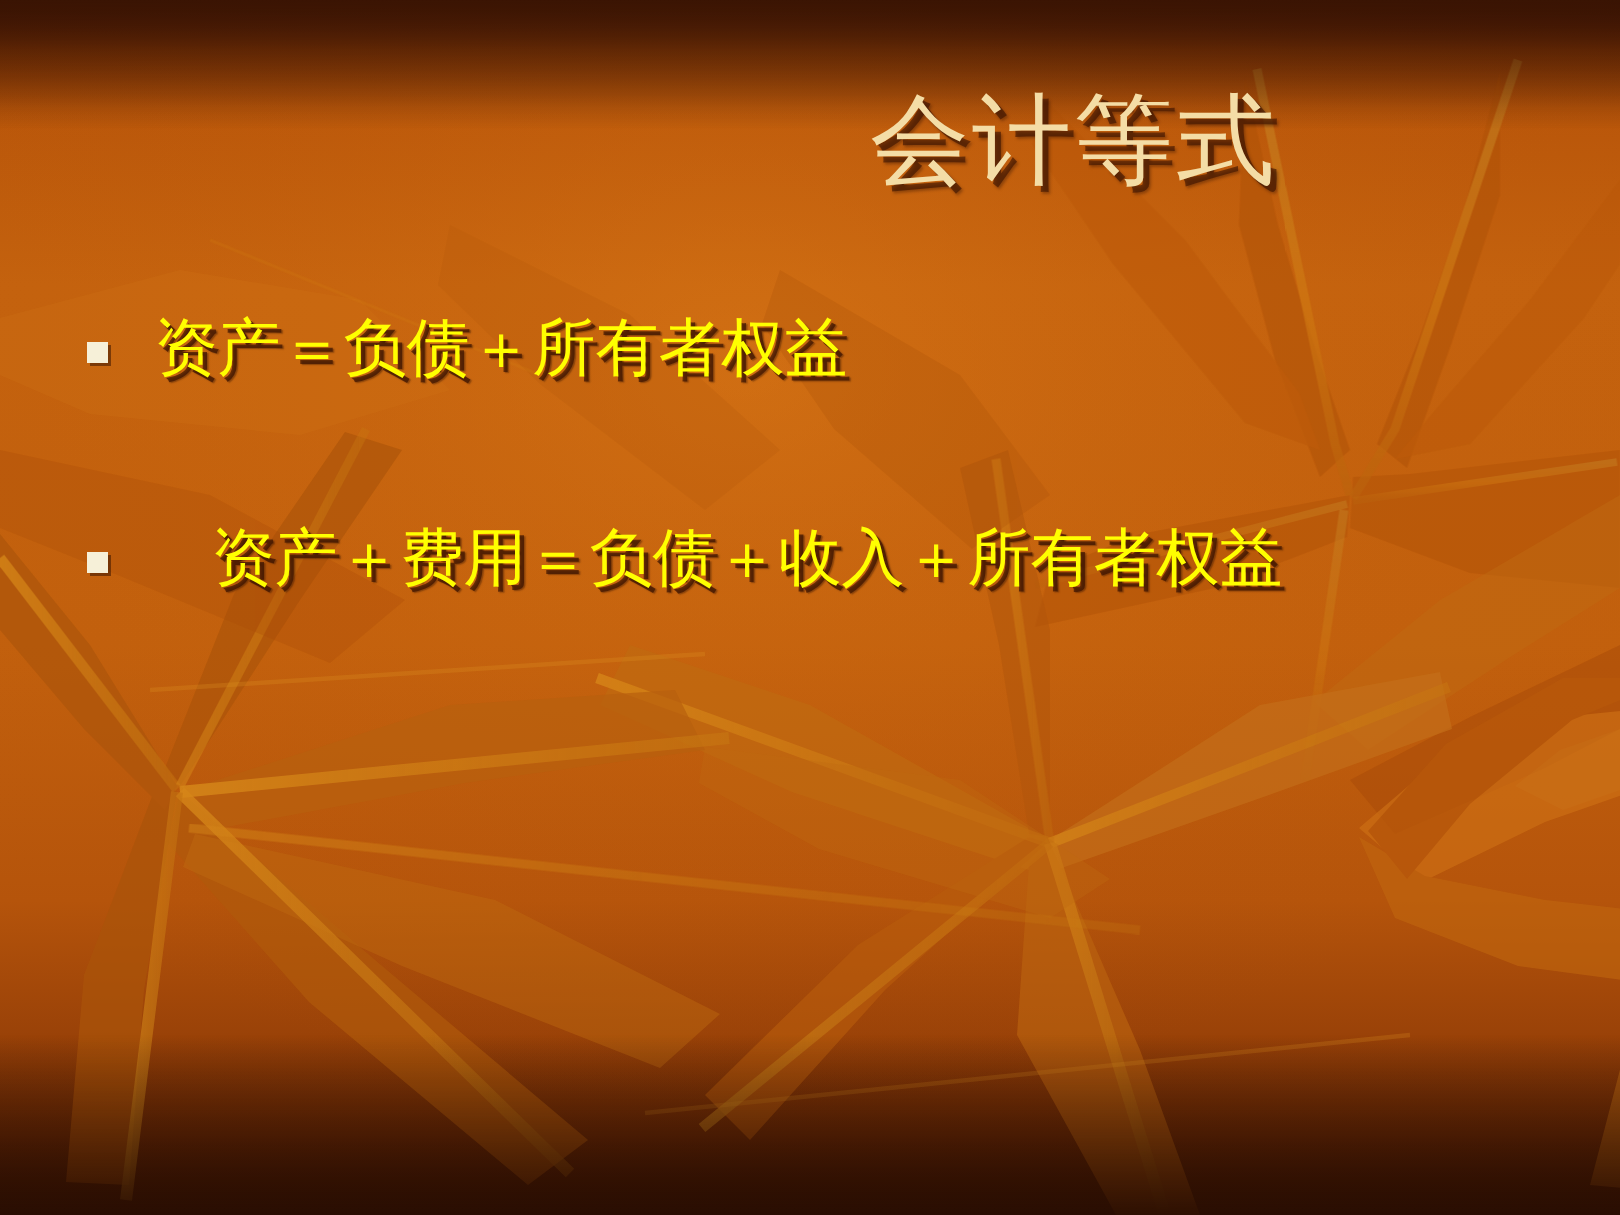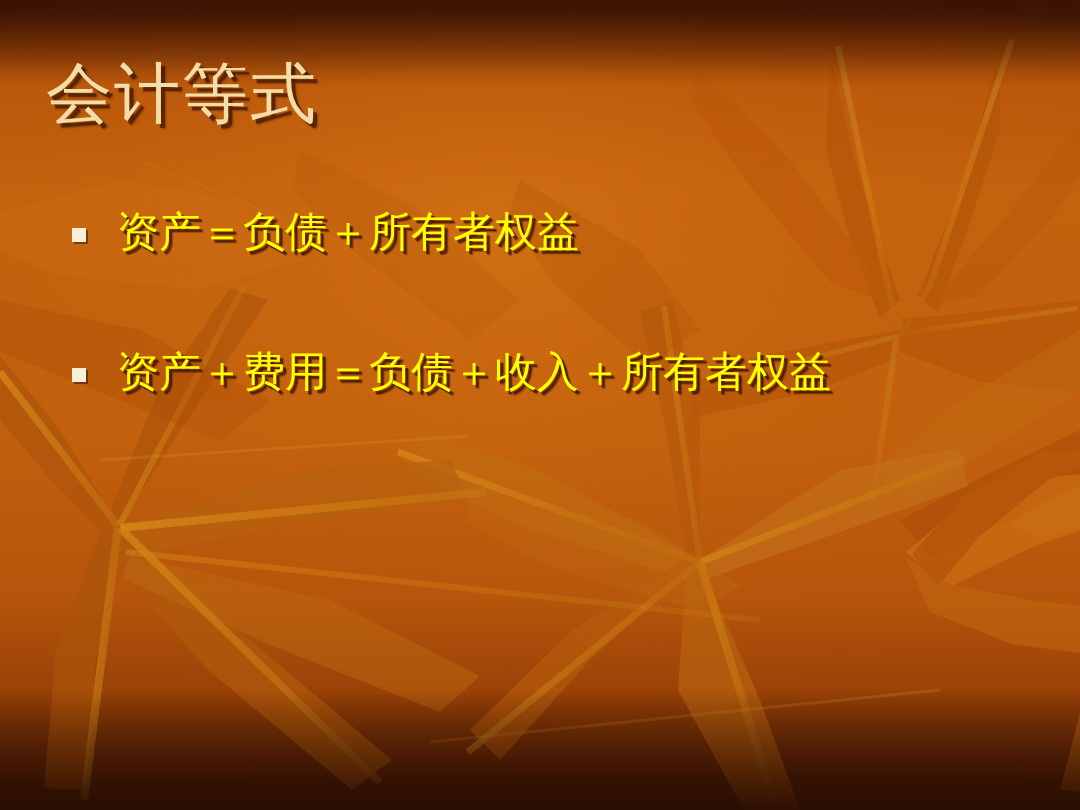--- a/index.html
+++ b/index.html
@@ -46,45 +46,44 @@
   }
 
   .bg-svg { position: absolute; inset: 0; }
 
   
   #title {
     position: absolute;
     left: 0;
     top: 58px;
     width: 852px;
-    text-align: left;
+    text-align: right;
     font-size: 66px;
     line-height: 1.08;
     font-weight: 400;
     color: #f4dda6;
     text-shadow: 4px 4px 0 rgba(60,20,2,0.62), 5px 5px 2px rgba(40,12,0,0.35);
     letter-spacing: 2px;
     white-space: nowrap;
-    padding-left: 46px;
   }
 
   #body-list {
     position: absolute;
-    left: 72px;
+    left: 58px;
     top: 203px;
     width: 960px;
   }
 
   .bullet-row {
     display: flex;
     align-items: center;
     height: 58px;
   }
 
-  .bullet-row.spacer-before { margin-top: 82px; }
+  .bullet-row.spacer-before { margin-top: 82px; gap: 38px; }
 
   .bullet-mark {
     width: 14px;
     height: 14px;
     flex: 0 0 14px;
     background: #f6f0d8;
     box-shadow: 2px 2px 0 rgba(60,22,2,0.55);
     margin-right: 31px;
     margin-top: 6px;
   }

